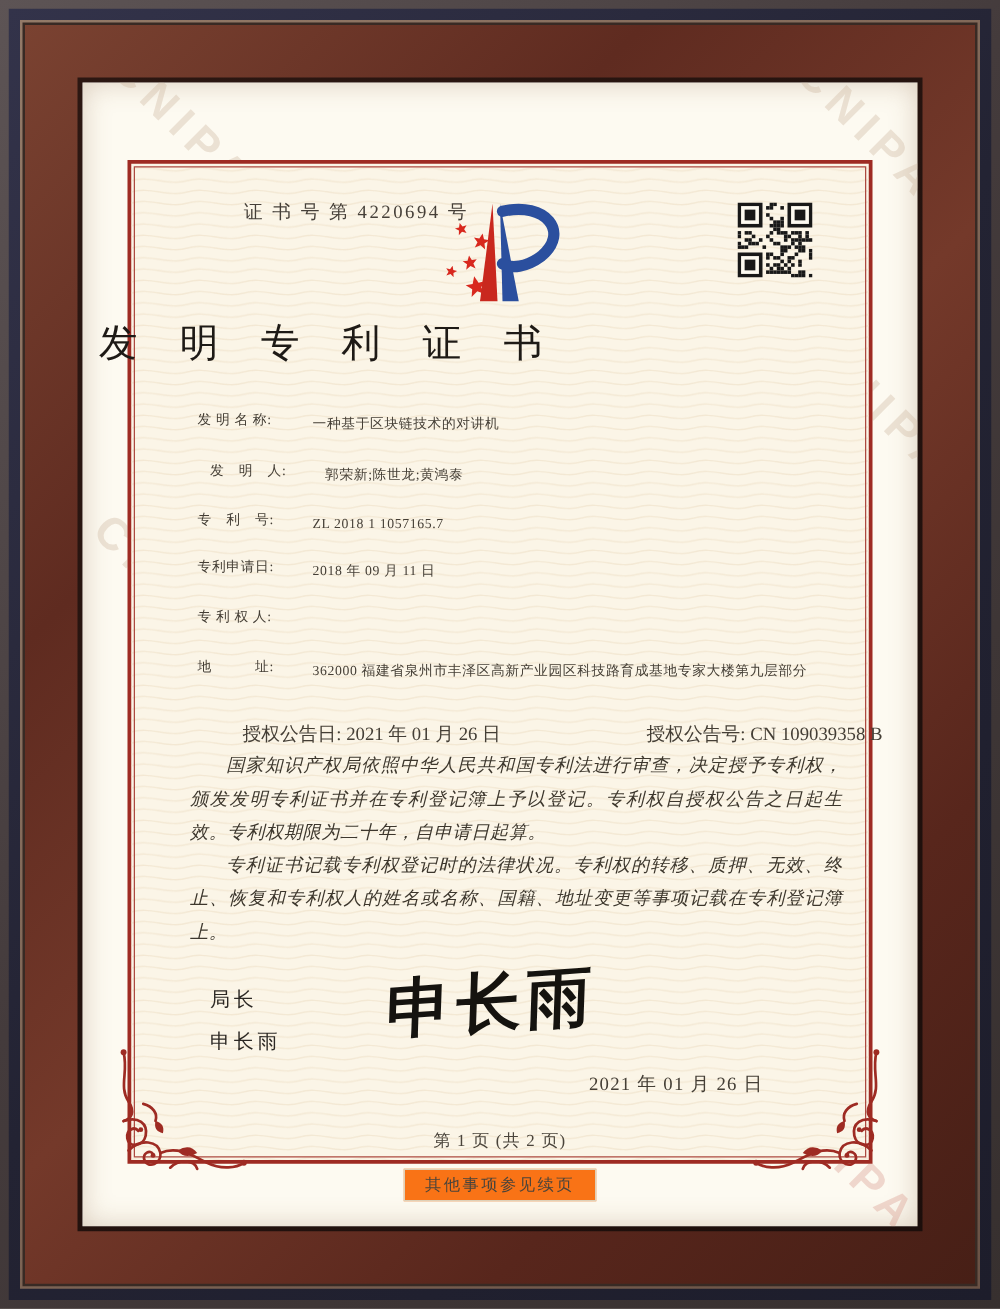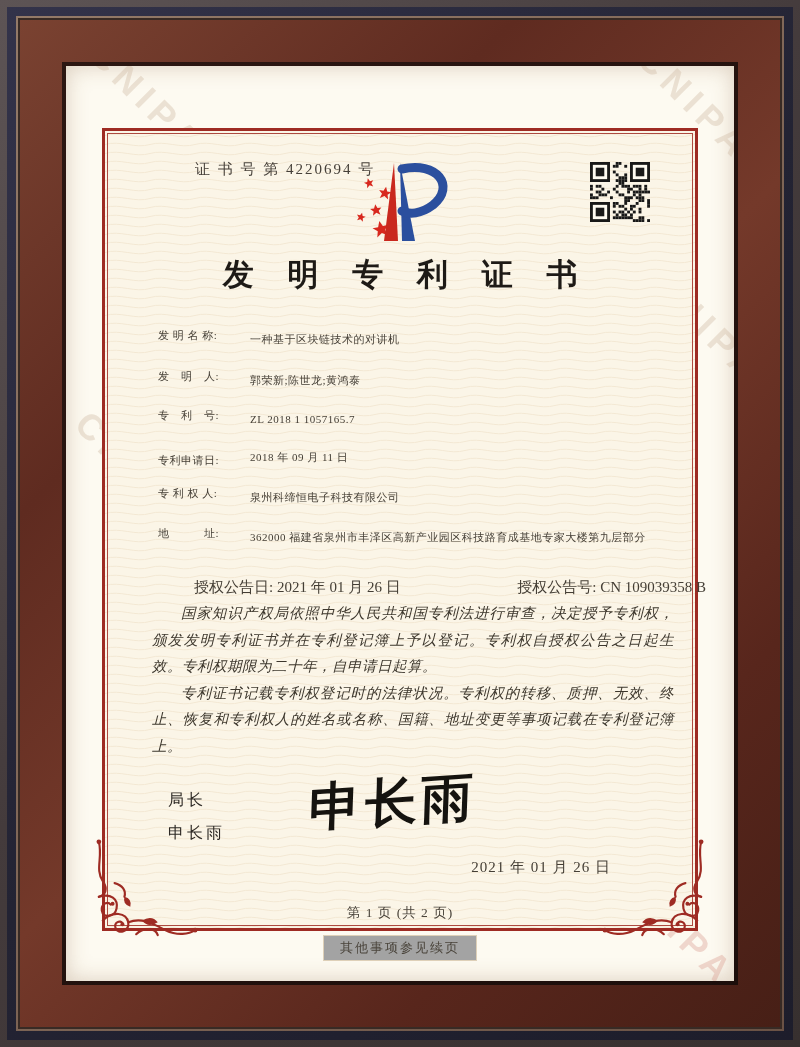--- a/index.html
+++ b/index.html
@@ -39,21 +39,21 @@
   .waves{position:absolute;inset:0;opacity:.65;pointer-events:none;}
   .flourish{position:absolute;width:108px;height:108px;bottom:-14px;}
   .flourish.left{left:-13px;}
   .flourish.right{right:-13px;transform:scaleX(-1);}
   
   .abs{position:absolute;}
   .cert-no{left:90px;top:94px;font-size:15px;letter-spacing:2px;color:#453f38;margin-left:39px;}
   .logo{left:270px;top:90px;width:140px;height:94px;}
   .qr{left:524px;top:96px;width:60px;height:60px;}
   .title{
-    left:0;right:0;top:188px;text-align:center;font-size:31px;font-weight:bold;
+    left:0;right:0;top:188px;text-align:left;font-size:31px;font-weight:normal;
     letter-spacing:13px;color:#1e1a16;text-indent:13px;
   }
   .field-row{position:absolute;left:92px;font-size:11px;color:#443e35;letter-spacing:.5px;display:flex;}
   .f-label{flex:none;min-width:92px;white-space:pre;}
   .f-value{width:404px;line-height:22px;}
   .grant-row{position:absolute;left:92px;top:512px;width:512px;display:flex;justify-content:space-between;font-size:15px;color:#443e35;margin-left:36px;}
   .paragraphs{left:86px;top:534px;width:522px;font-size:14.5px;line-height:26.5px;
     color:#3d372d;text-align:justify;font-style:italic;}
   .paragraphs p{margin:0;text-indent:2em;letter-spacing:.5px;}
   .sig-title{left:102px;top:724px;font-size:16px;letter-spacing:3px;color:#2c2824;}
@@ -61,21 +61,21 @@
   .sig-script{
     left:192px;top:702px;width:270px;text-align:center;font-size:52px;color:#15130f;
     transform:rotate(-4deg) skewX(-6deg);font-weight:bold;letter-spacing:4px;
   }
   .issue-date{left:340px;top:792px;width:270px;text-align:center;font-size:15px;color:#443e35;letter-spacing:1px;}
   .page-info{left:0;right:0;top:838px;text-align:center;font-size:13.5px;color:#4a443b;letter-spacing:1px;}
   .bottom-note{
     left:0;right:0;top:869px;text-align:center;
   }
   .bottom-note span{
-    display:inline-block;background:#a3a3a3;border:1px solid #ded0b8;
+    display:inline-block;background:#f97316;border:1px solid #ded0b8;
     padding:3px 16px;font-size:13px;color:#4a443b;letter-spacing:2px;
   }
 </style>
 </head>
 <body>
 
 <div class="band band-outer"></div>
 <div class="band band-navy"></div>
 <div class="band band-ridge"></div>
 <div class="band band-ridge2"></div>
@@ -276,35 +276,34 @@
       <rect x="3" y="45" width="15" height="15" fill="#fdfaf1"></rect>
       <rect x="6" y="48" width="9" height="9" fill="#181818"></rect>
     </svg>
 
   <div class="abs title">发 明 专 利 证 书</div>
 
   <div class="field-row" style="top:262px;">
     <span class="f-label">发 明 名 称:</span>
     <span class="f-value">一种基于区块链技术的对讲机</span>
   </div>
-  <div class="field-row" style="top:303px;">
+  <div class="field-row" style="top:303px;margin-left:10px;">
     <span class="f-label">发　明　人:</span>
     <span class="f-value">郭荣新;陈世龙;黄鸿泰</span>
   </div>
   <div class="field-row" style="top:342px;">
     <span class="f-label">专　利　号:</span>
     <span class="f-value">ZL 2018 1 1057165.7</span>
   </div>
-  <div class="field-row" style="top:380px;align-items:flex-end;">
+  <div class="field-row" style="top:380px;">
     <span class="f-label">专利申请日:</span>
     <span class="f-value">2018 年 09 月 11 日</span>
   </div>
   <div class="field-row" style="top:420px;">
     <span class="f-label">专 利 权 人:</span>
-    <span class="f-value">泉州科缔恒电子科技有限公司</span>
   </div>
   <div class="field-row" style="top:460px;">
     <span class="f-label">地　　　址:</span>
     <span class="f-value">362000 福建省泉州市丰泽区高新产业园区科技路育成基地专家大楼第九层部分</span>
   </div>
   <div class="grant-row">
     <span>
       <span>授权公告日:</span>
       <span>2021 年 01 月 26 日</span>
     </span>

